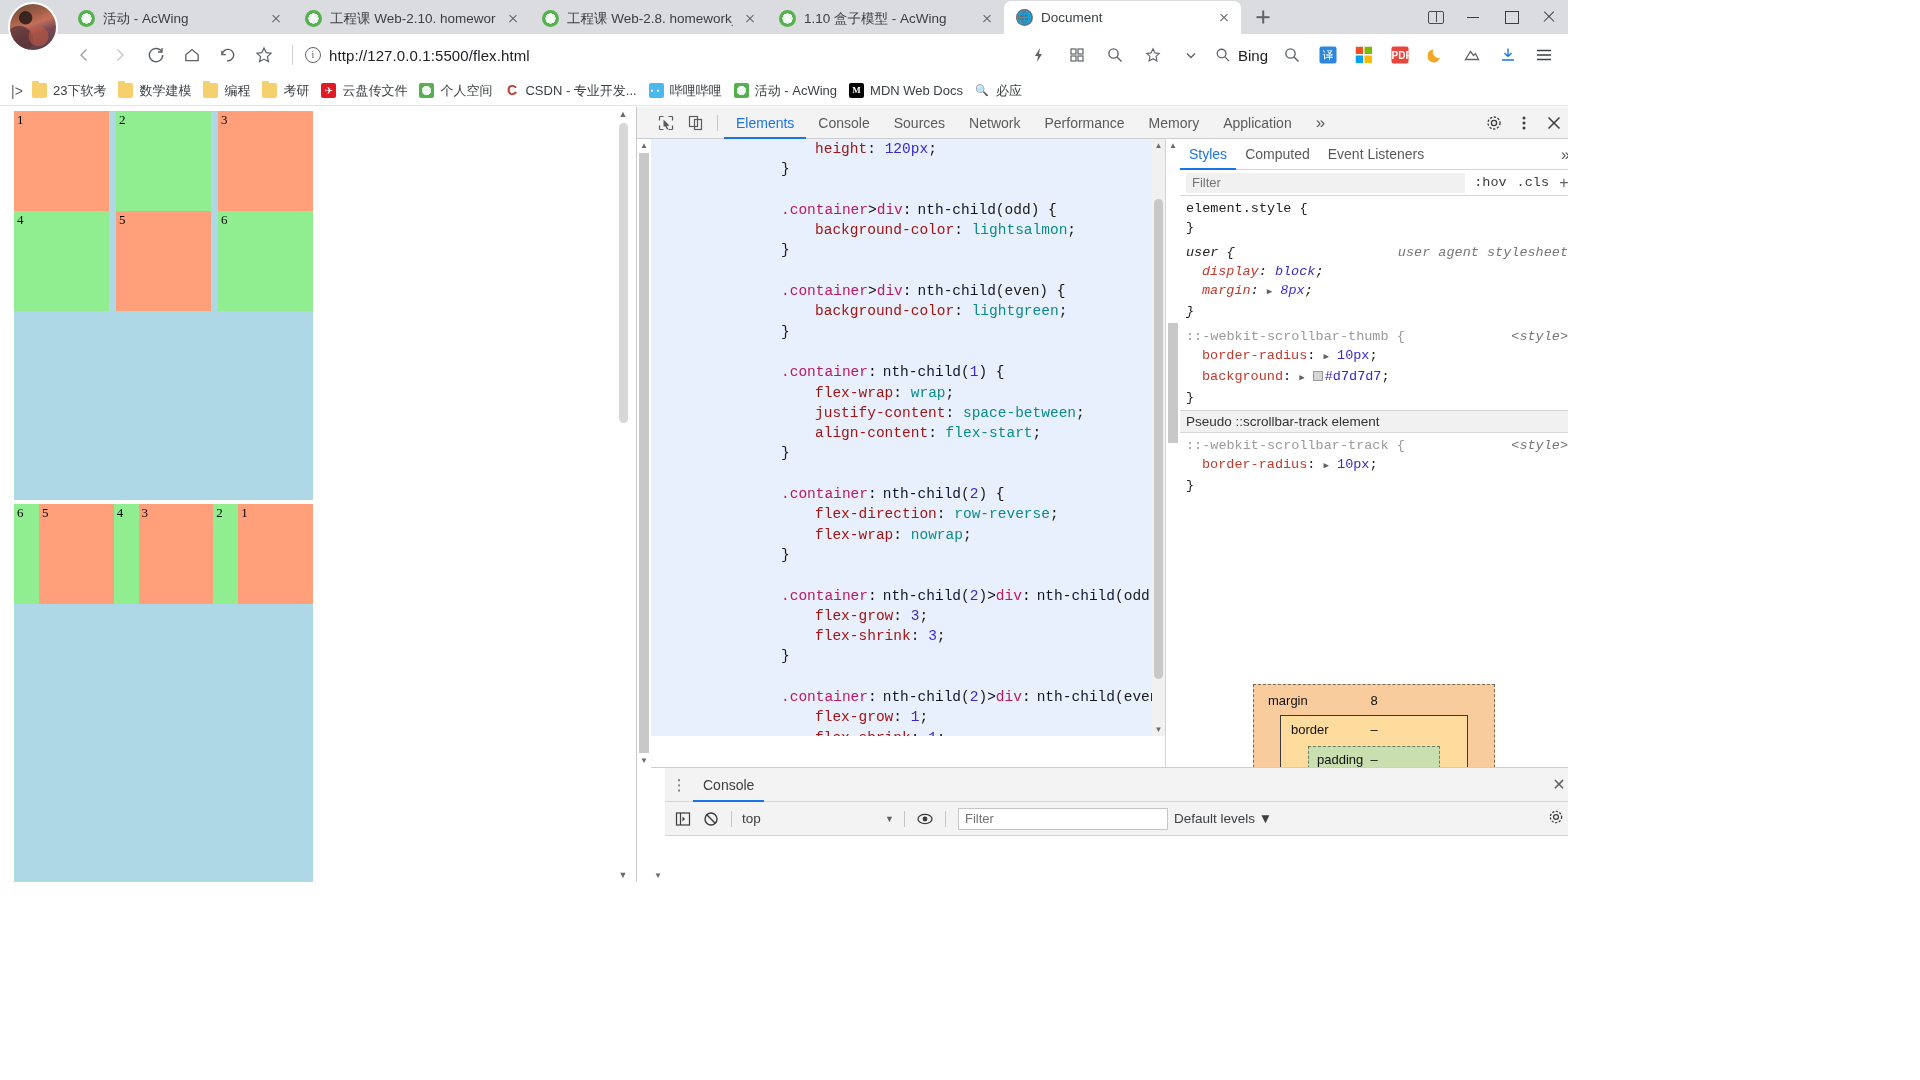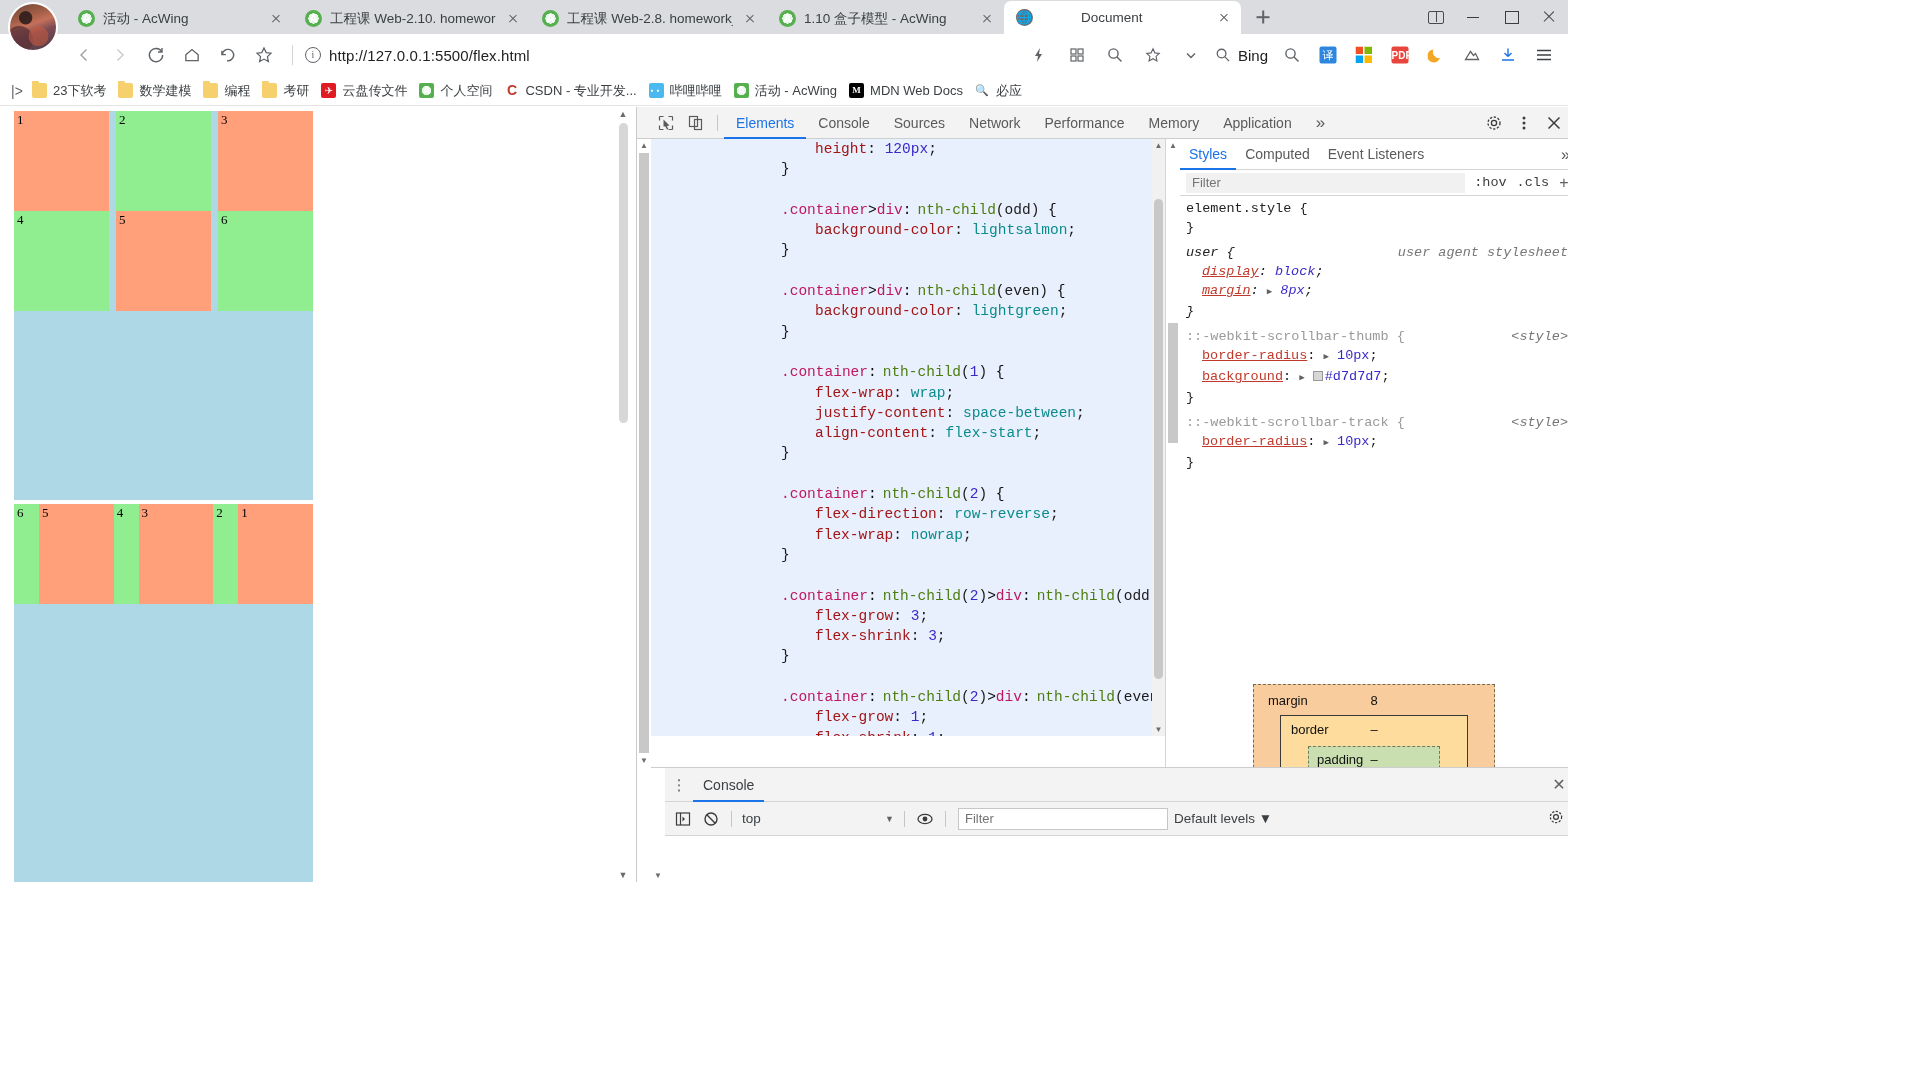--- a/index.html
+++ b/index.html
@@ -63,21 +63,21 @@
   .tab .tab-close::before, .tab .tab-close::after{
     content:""; position:absolute; left:6px; top:10.5px; width:10px; height:1.4px;
     background:#5f6368;
   }
   .tab .tab-close::before{ transform:rotate(45deg); }
   .tab .tab-close::after{ transform:rotate(-45deg); }
   .tab .sep {
     position:absolute; right:-1px; top:8px; width:1px; height:16px; background:#b6b9bd;
   }
   .tab.active {
-    background:#fff; height:33px; z-index:5;gap:40px;
+    background:#fff; height:33px; z-index:5;
   }
   .newtab {
     width:28px; height:28px; margin:0 0 3px 8px; position:relative; flex:0 0 28px;
   }
   .newtab::before,.newtab::after{
     content:""; position:absolute; background:#5f6368; left:50%; top:50%;
   }
   .newtab::before{ width:13px; height:1.6px; transform:translate(-50%,-50%); }
   .newtab::after{ width:1.6px; height:13px; transform:translate(-50%,-50%); }
   .wincontrols {
@@ -216,21 +216,21 @@
 
   .elements-pane {
     position:absolute; left:14px; top:32px; width:514px; height:597px;
     background:#e8f0fe; overflow:hidden;
   }
   .code {
     font-family:"Liberation Mono", monospace; font-size:14.5px; line-height:20.3px;
     color:#0b0b0b; padding:0 0 0 0; white-space:pre;
   }
   .code .sel{ color:#be185d; }
-  .code .pseudo{ color:#4d7c0f;padding-left:6px; }
+  .code .pseudo{ color:#0f172a;padding-left:6px; }
   .code .prop{ color:#a31515; }
   .code .val{ color:#0b8b8b; }
   .code .num{ color:#3a29c9; }
   .code .punc{ color:#1b1b1b; }
   .elem-vscroll{
     position:absolute; right:0; top:0; width:13px; height:597px; background:#f1f1f1;
   }
   .elem-vscroll .thumb{ position:absolute; left:2px; top:60px; width:9px; height:480px; background:#c8c8c8; border-radius:6px;}
   .elem-vscroll .ar{ position:absolute; left:0; width:13px; height:13px; text-align:center; font-size:8px; color:#6b6b6b; line-height:13px;}
   .elem-vscroll .ar.t{top:0;} .elem-vscroll .ar.b{bottom:0;}
@@ -265,21 +265,21 @@
   }
   .filterinput{
     flex:1 1 auto; height:20px; margin:0 4px; background:#f1f1f1; border:none;
     font-size:13px; color:#8a8a8a; padding:0 6px; font-family:"Liberation Sans",sans-serif;
   }
   .hovcls{ font-size:13.5px; color:#3c3c3c; padding:0 5px; font-family:"Liberation Mono",monospace; }
   .plusbtn{ width:20px; text-align:center; color:#5f6368; font-size:16px; }
   .rule{ font-family:"Liberation Mono", monospace; font-size:13.5px; line-height:19px; padding:3px 0 3px 6px; color:#222;}
   .rule .selname{ color:#222; }
   .rule .ua{ color:#777; font-style:italic; float:right; padding-right:8px; }
-  .rule .p{ color:#c0392b;text-decoration:underline; }
+  .rule .p{ color:#c0392b; }
   .rule .v{ color:#3a29c9; }
   .rule-ital{ font-style:italic; }
   .pseudo-head{
     background:#f1f1f1; border-top:1px solid #d5d5d5; border-bottom:1px solid #d5d5d5;
     font-size:13.5px; padding:3px 6px; color:#333;
   }
   .rule .gray{ color:#9a9a9a; }
   .rule .swatch{
     display:inline-block; width:10px; height:10px; border:1px solid #999; background:#d7d7d7;
     vertical-align:-1px; margin-right:2px;
@@ -733,20 +733,21 @@
           </div>
           <div style="padding-left:16px">
             <span class="p">border-radius</span><span class="punc">: </span><span class="tri">▶</span> <span class="v">10px</span><span class="punc">;</span>
           </div>
           <div style="padding-left:16px">
             <span class="p">background</span><span class="punc">: </span><span class="tri">▶</span> <span class="swatch"></span><span class="v">#d7d7d7</span><span class="punc">;</span>
           </div>
           <div>}</div>
         </div>
 
+        <div class="pseudo-head">Pseudo ::scrollbar-track element</div>
         <div class="rule">
           <div>
             <span class="gray">::-webkit-scrollbar-track {</span>
             <span class="stylelink">&lt;style&gt;</span>
           </div>
           <div style="padding-left:16px">
             <span class="p">border-radius</span><span class="punc">: </span><span class="tri">▶</span> <span class="v">10px</span><span class="punc">;</span>
           </div>
           <div>}</div>
         </div>

